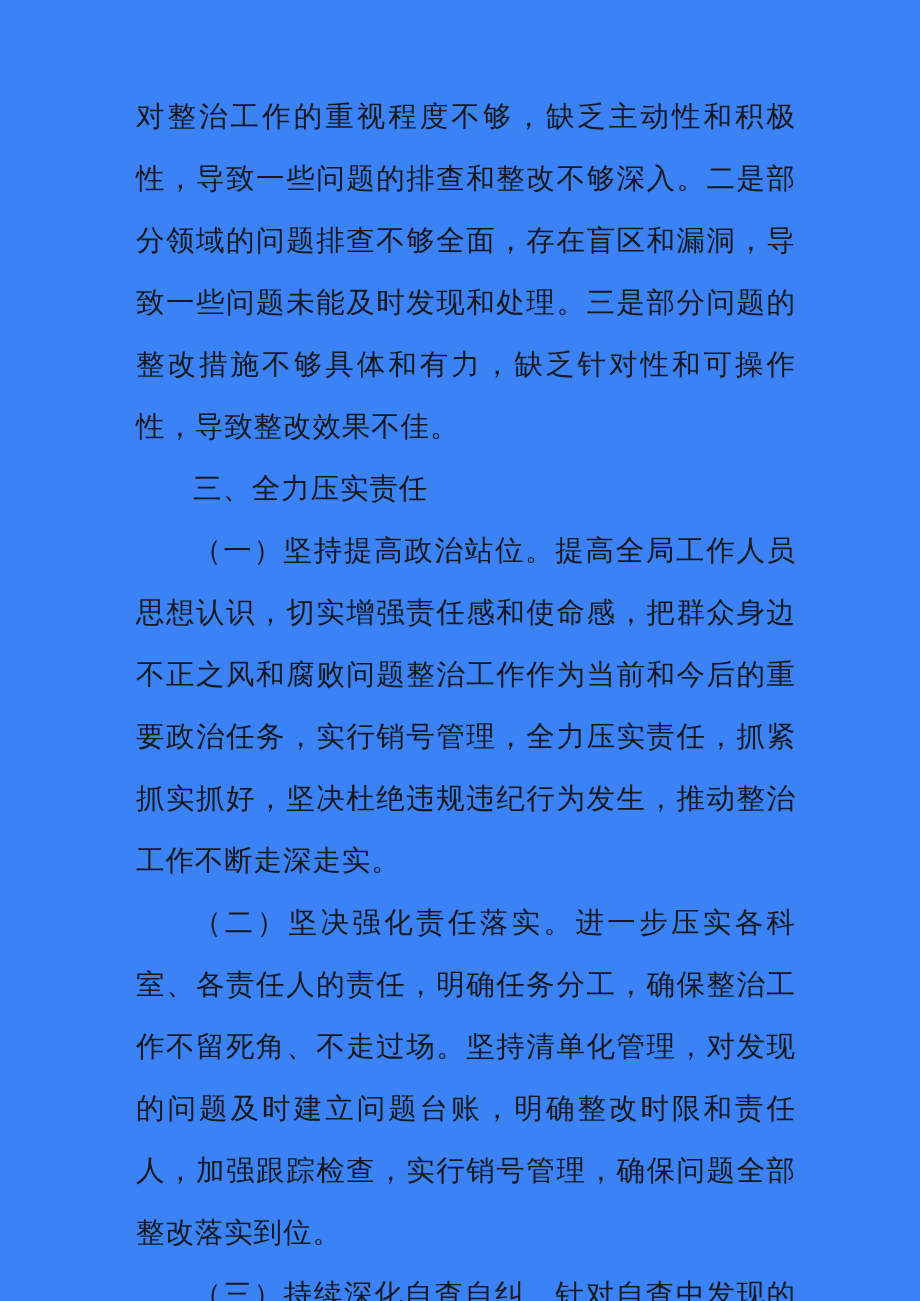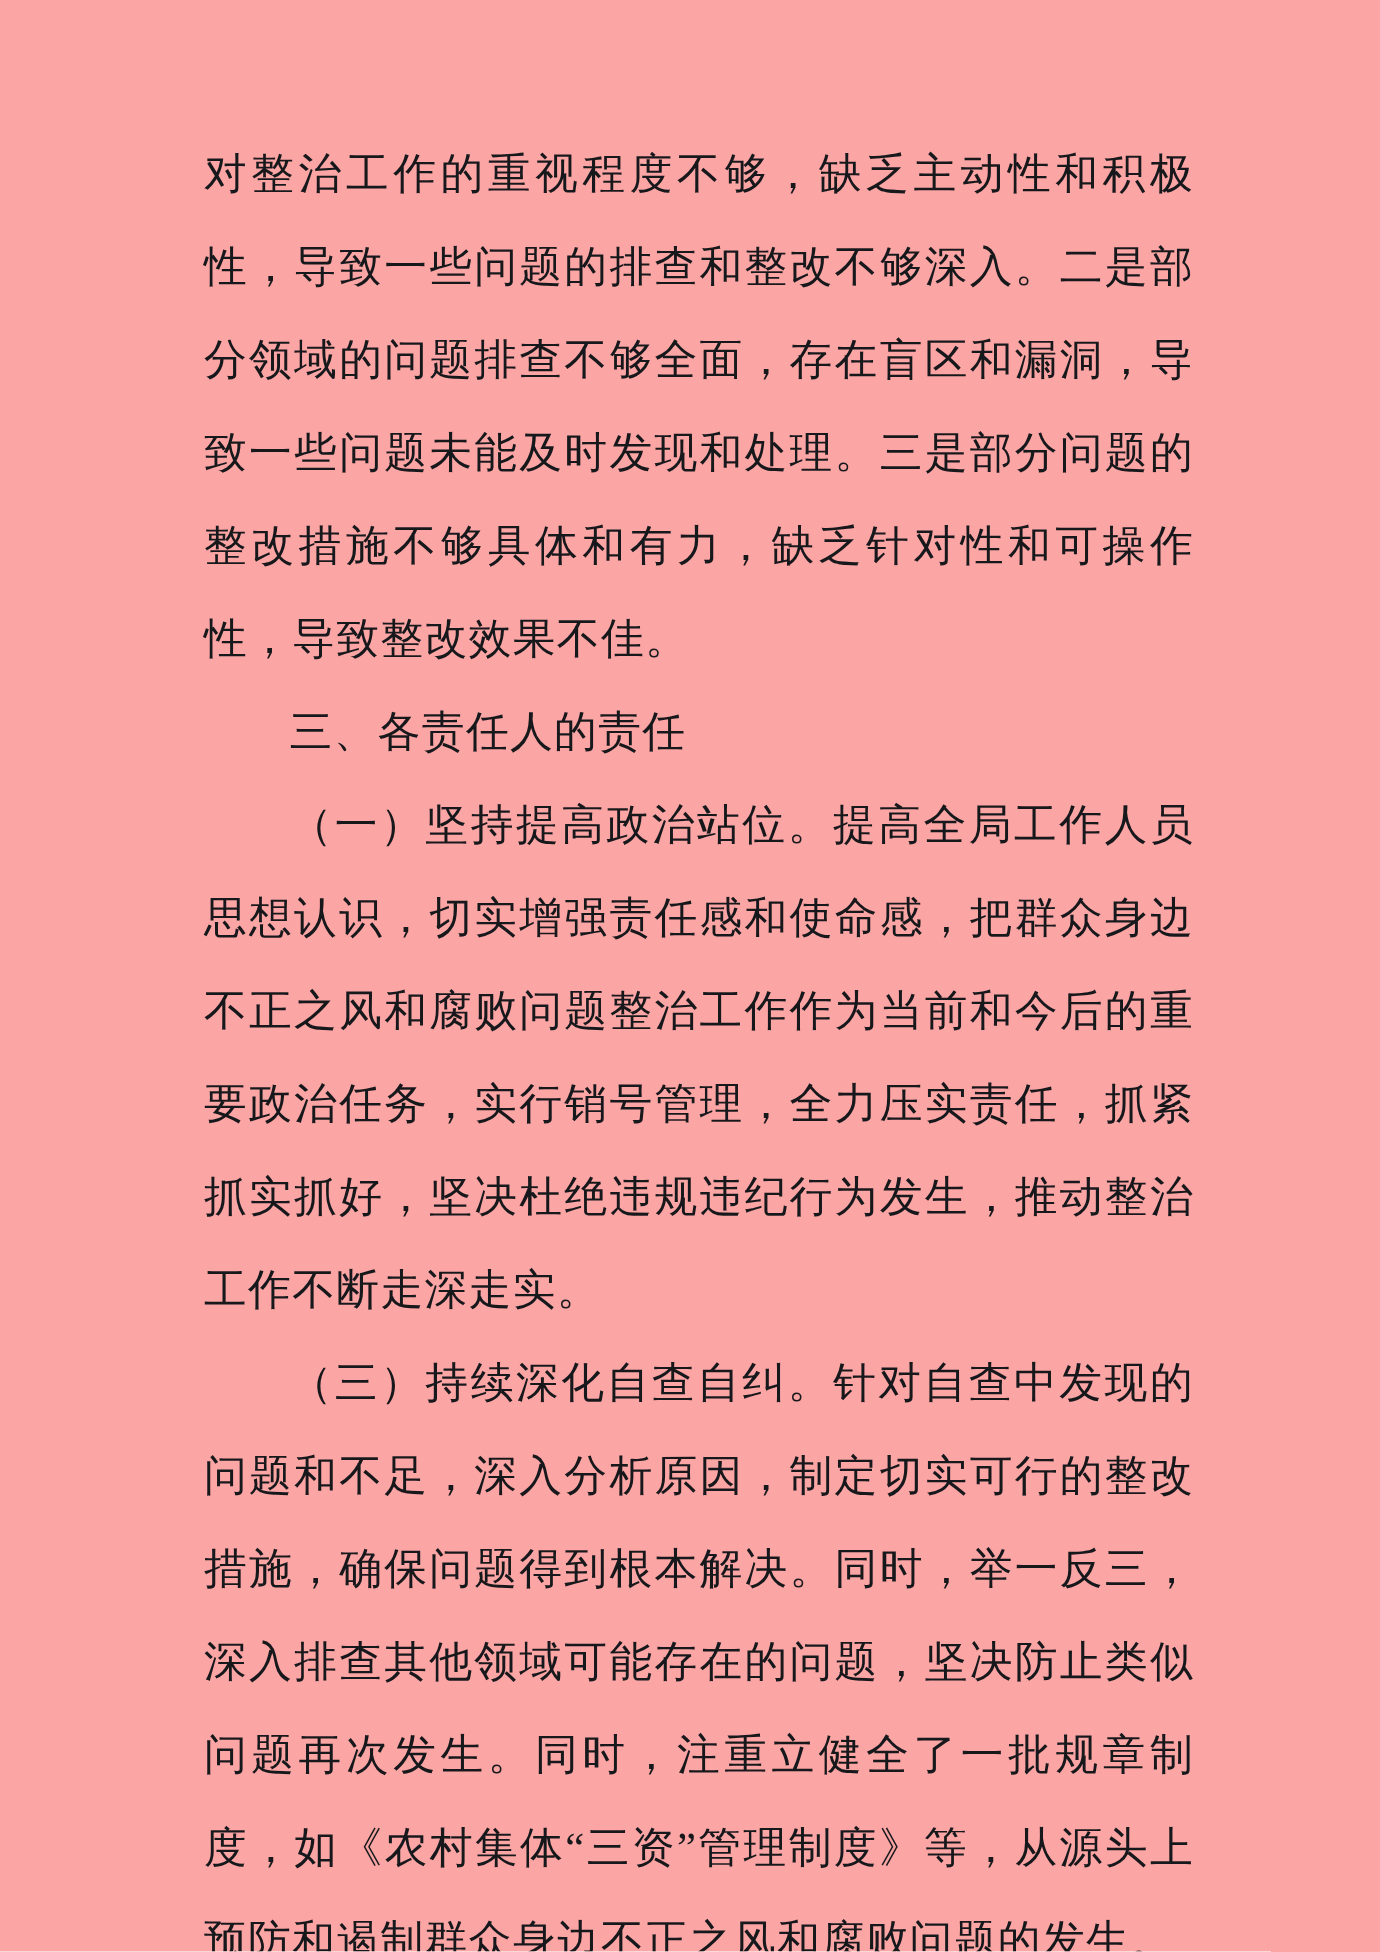--- a/index.html
+++ b/index.html
@@ -11,21 +11,21 @@
 
   body {
     font-family: "Liberation Serif", "DejaVu Serif", serif;
   }
 
   
   .page {
     position: relative;
     width: 920px;
     height: 1301px;
-    background: #fca5a5;
+    background: #3b82f6;
     overflow: hidden;
     box-sizing: border-box;
   }
 
   .text-column {
     position: absolute;
     left: 136px;
     top: 86px;
     width: 660px;
   }
@@ -73,21 +73,22 @@
   }
 </style>
 </head>
 <body>
 
 <div class="page">
   <div class="text-column">
 
     <p class="para continuation">对整治工作的重视程度不够，缺乏主动性和积极性，导致一些问题的排查和整改不够深入。二是部分领域的问题排查不够全面，存在盲区和漏洞，导致一些问题未能及时发现和处理。三是部分问题的整改措施不够具体和有力，缺乏针对性和可操作性，导致整改效果不佳。</p>
 
-    <p class="heading">三、各责任人的责任</p>
+    <p class="heading">三、全力压实责任</p>
 
     <p class="para indent">（一）坚持提高政治站位。提高全局工作人员思想认识，切实增强责任感和使命感，把群众身边不正之风和腐败问题整治工作作为当前和今后的重要政治任务，实行销号管理，全力压实责任，抓紧抓实抓好，坚决杜绝违规违纪行为发生，推动整治工作不断走深走实。</p>
 
+    <p class="para indent">（二）坚决强化责任落实。进一步压实各科室、各责任人的责任，明确任务分工，确保整治工作不留死角、不走过场。坚持清单化管理，对发现的问题及时建立问题台账，明确整改时限和责任人，加强跟踪检查，实行销号管理，确保问题全部整改落实到位。</p>
 
     <p class="para indent">（三）持续深化自查自纠。针对自查中发现的问题和不足，深入分析原因，制定切实可行的整改措施，确保问题得到根本解决。同时，举一反三，深入排查其他领域可能存在的问题，坚决防止类似问题再次发生。同时，注重立健全了一批规章制度，如《农村集体“三资”管理制度》等，从源头上预防和遏制群众身边不正之风和腐败问题的发生。</p>
 
   </div>
 </div>
 
 </body></html>

